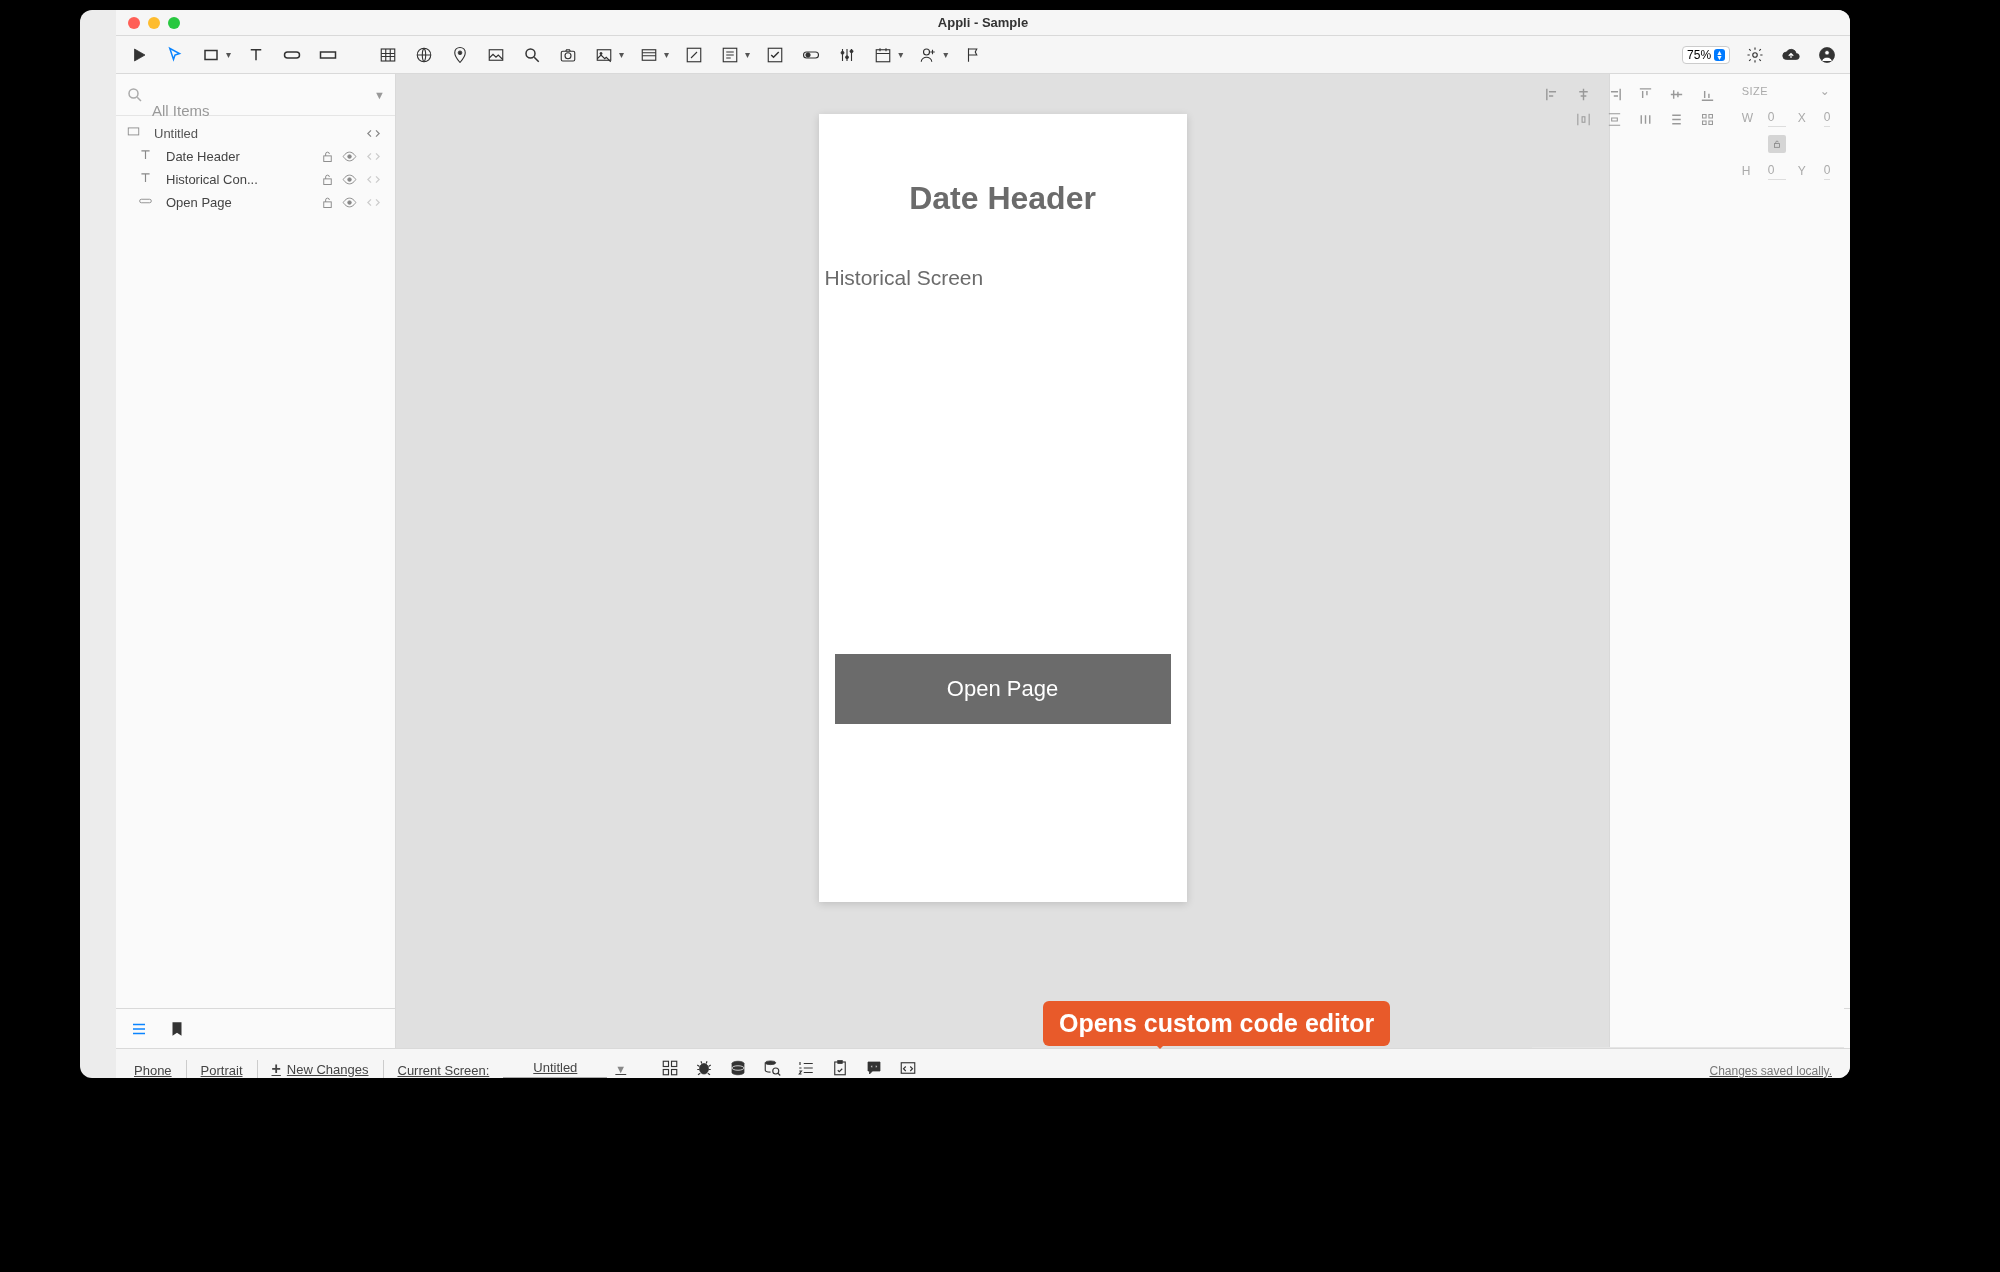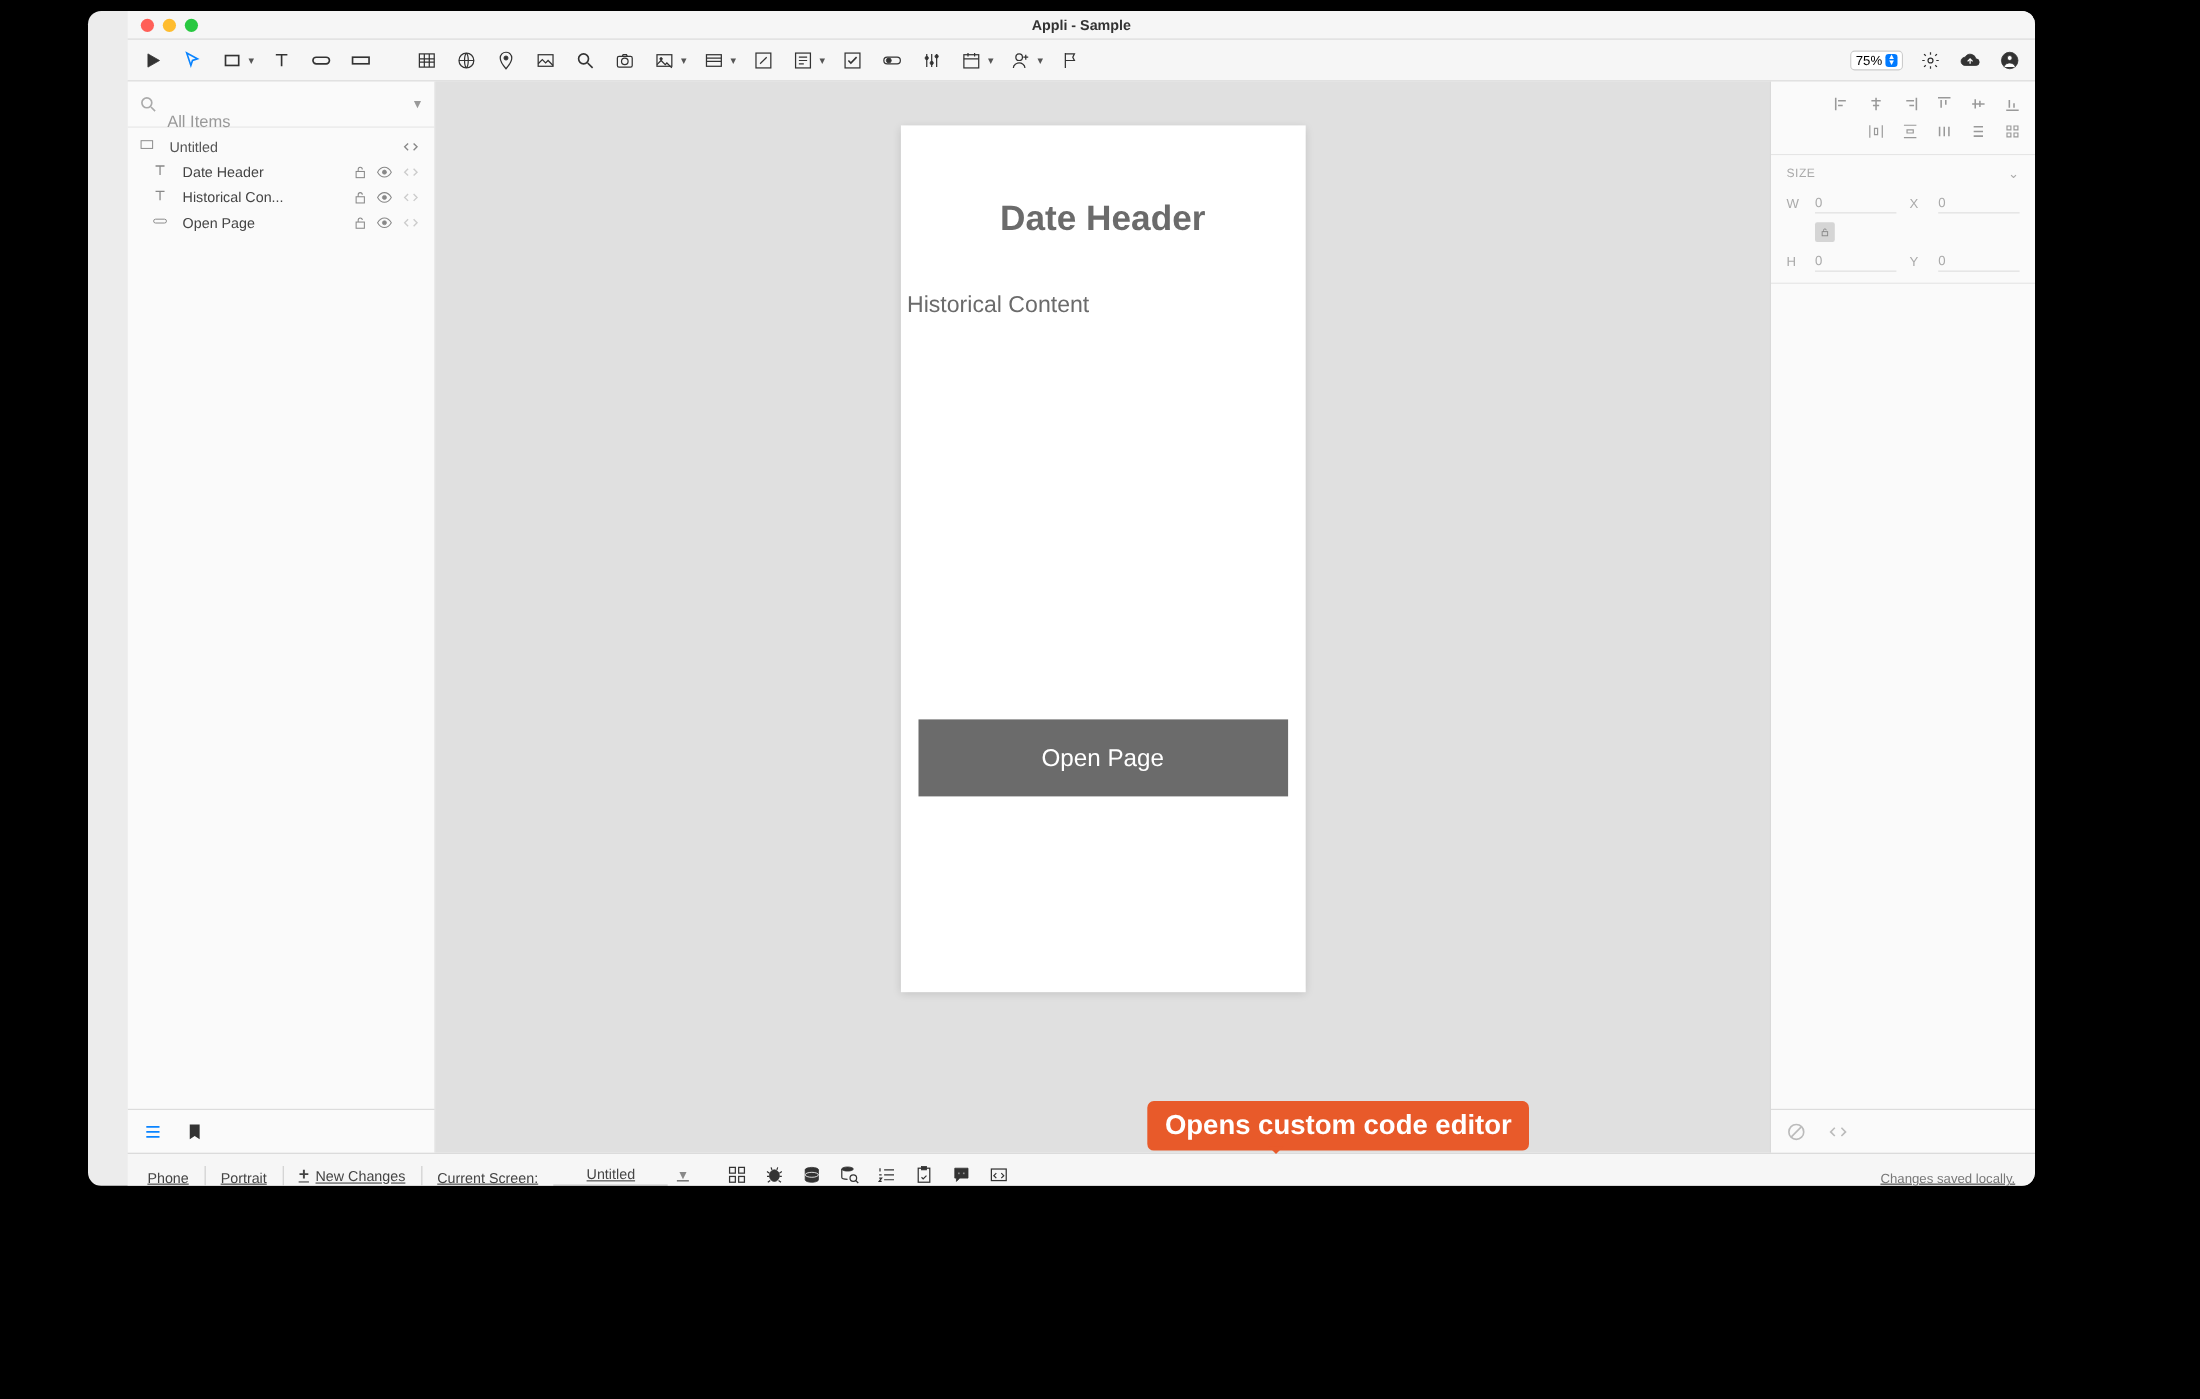--- a/index.html
+++ b/index.html
@@ -33,21 +33,21 @@
 .tree-row .badge svg { width: 15px; height: 15px; fill: #888; stroke: #888; }
 .tree-row.root { grid-template-columns: 24px 1fr 24px; padding-left: 10px; color: #555; }
 .tree-row.child { padding-left: 22px; }
 .left-bottom { height: 40px; border-top: 1px solid #d9d9d9; display: flex; align-items: center; gap: 20px; padding: 0 14px; }
 .left-bottom svg { width: 18px; height: 18px; }
 .canvas-wrap { flex: 1; background: #e0e0e0; display: flex; align-items: flex-start; justify-content: center; padding: 40px 0; overflow: auto; border-right: 1px solid #d9d9d9; }
 .device { width: 368px; height: 788px; background: #fff; box-shadow: 0 2px 8px rgba(0,0,0,.15); position: relative; }
 .device .h1 { position: absolute; top: 66px; left: 0; right: 0; text-align: center; font-size: 32px; font-weight: 700; color: #6b6b6b; }
 .device .sub { position: absolute; top: 152px; left: 6px; font-size: 21px; color: #6b6b6b; }
 .device .btn { position: absolute; top: 540px; left: 16px; right: 16px; height: 70px; background: #6b6b6b; color: #fff; display: flex; align-items: center; justify-content: center; font-size: 22px; }
-.right { width: 240px; background: #fafafa; display: flex; flex-direction: column; justify-content: center; }
+.right { width: 240px; background: #fafafa; display: flex; flex-direction: row; justify-content: center; }
 .align-rows { padding: 8px 12px; border-bottom: 1px solid #e5e5e5; }
 .align-row { display: flex; justify-content: flex-end; gap: 14px; padding: 4px 0; }
 .align-row svg { width: 17px; height: 17px; stroke: #999; fill: none; }
 .size-sec { padding: 10px 14px; border-bottom: 1px solid #e5e5e5; }
 .size-head { display: flex; justify-content: space-between; align-items: center; font-size: 11px; color: #aaa; letter-spacing: .5px; margin-bottom: 10px; }
 .size-grid { display: grid; grid-template-columns: 14px 1fr 14px 1fr; gap: 8px 12px; align-items: center; font-size: 12px; color: #aaa; }
 .size-grid .val { border-bottom: 1px solid #ddd; color: #aaa; padding: 2px 0; }
 .lockbox { width: 18px; height: 18px; background: #d5d5d5; border-radius: 2px; display:flex; align-items:center; justify-content:center; }
 .right-bottom { margin-top: auto; height: 40px; border-top: 1px solid #d9d9d9; display: flex; align-items: center; gap: 20px; padding: 0 14px; color: #bbb; }
 .statusbar { height: 30px; background: #f6f6f6; border-top: 1px solid #d9d9d9; display: flex; align-items: flex-end; padding: 0 18px; gap: 14px; font-size: 13px; color: #444; text-decoration: underline; }
@@ -342,21 +342,21 @@
           </svg>
         <svg viewBox="0 0 24 24">
             <path d="M6 3h12v18l-6-4-6 4z" fill="#333"></path>
           </svg>
       </div>
     </div>
 
     <div class="canvas-wrap">
       <div class="device">
         <div class="h1">Date Header</div>
-        <div class="sub">Historical Content</div>
+        <div class="sub">Historical Screen</div>
         <div class="btn">Open Page</div>
       </div>
       <div class="tooltip">Opens custom code editor</div>
     </div>
 
     <div class="right">
       <div class="align-rows">
         <div class="align-row">
           <svg viewBox="0 0 24 24">
               <path d="M4 4v16M7 8h10M7 14h6" stroke-width="2"></path>

